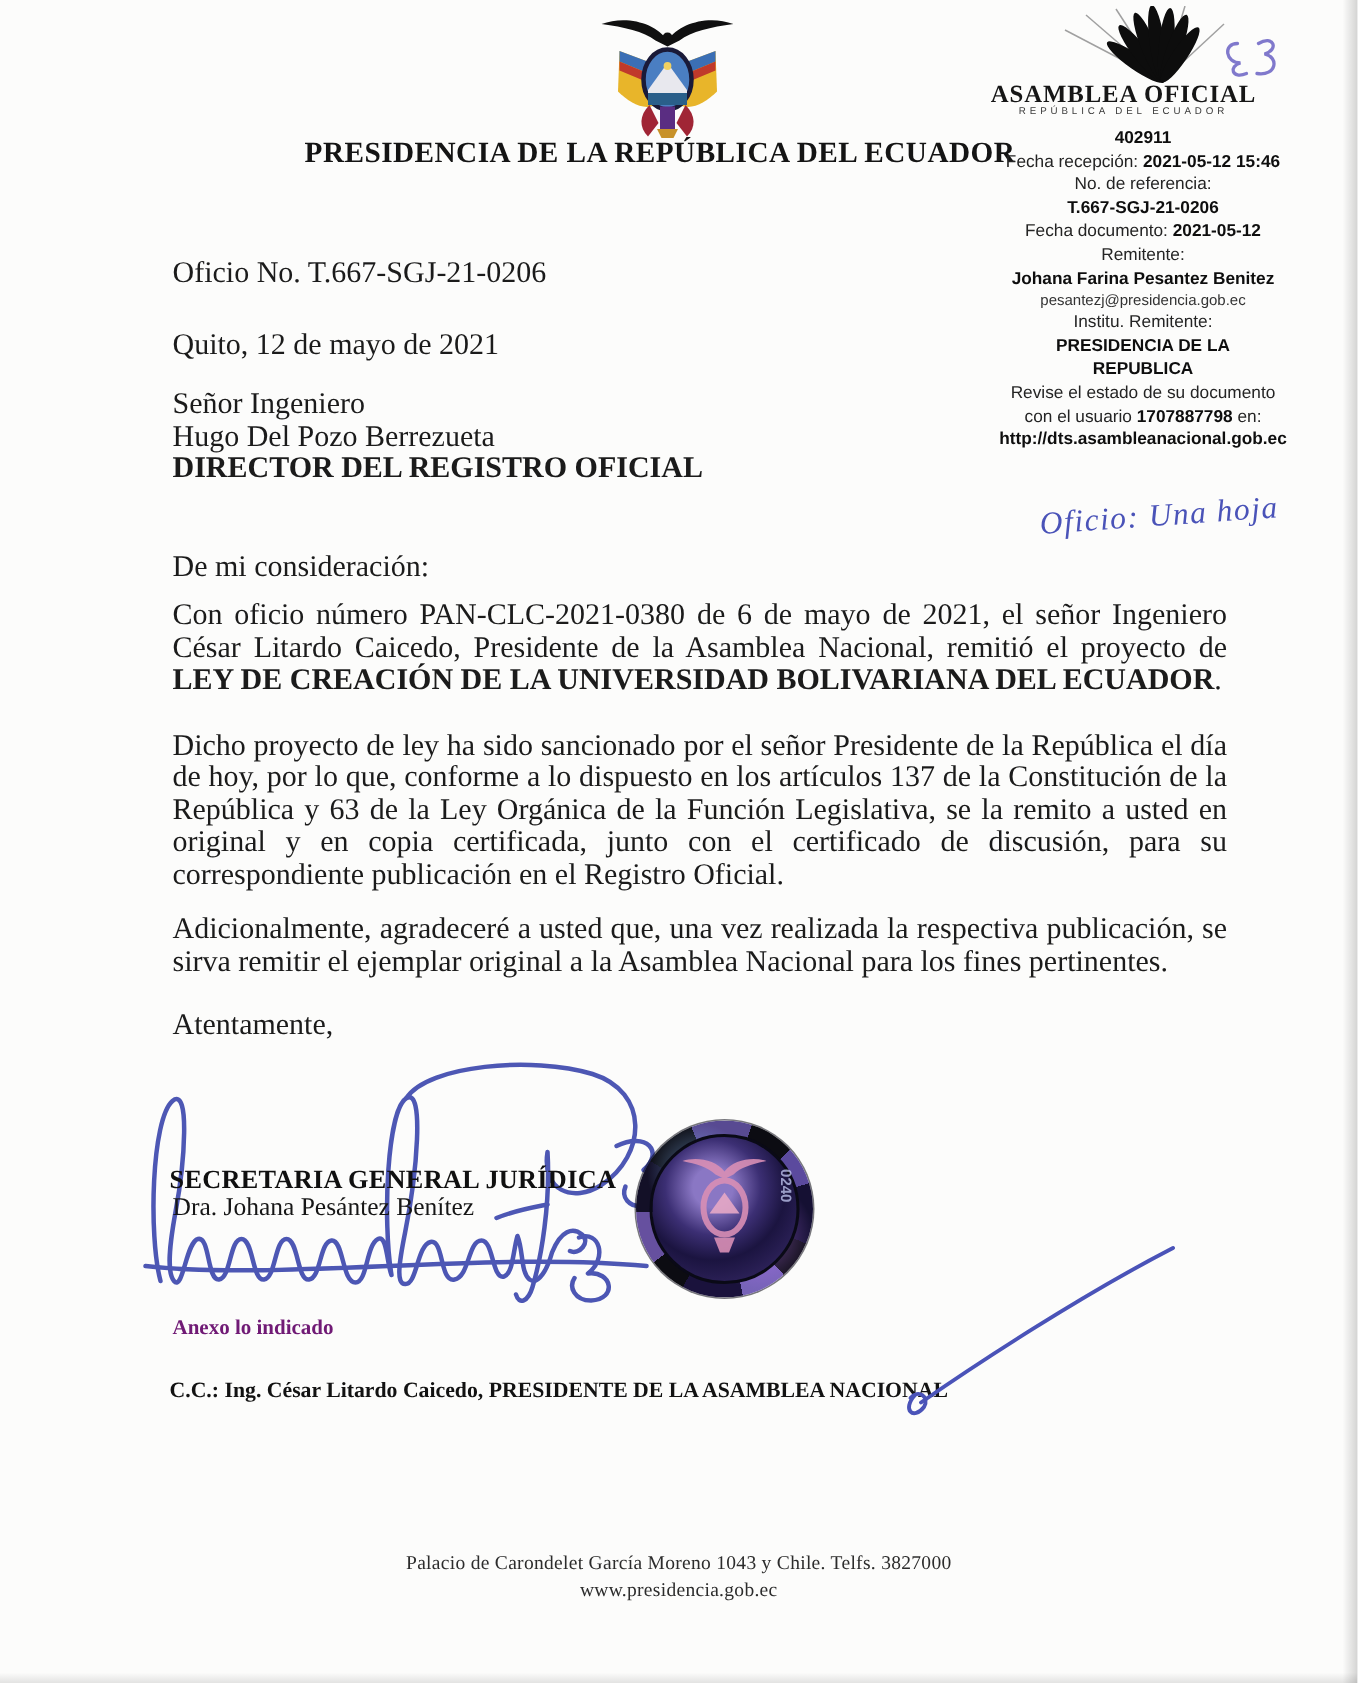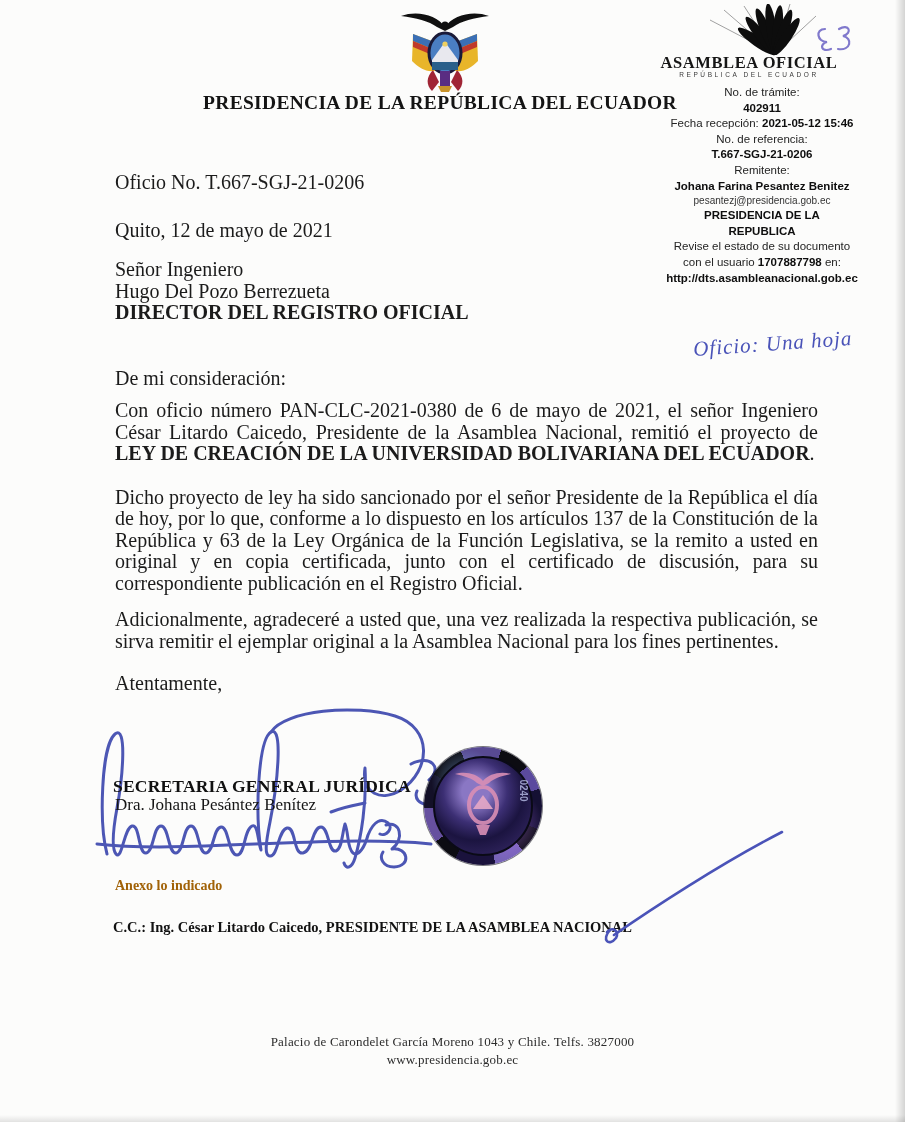--- a/index.html
+++ b/index.html
@@ -83,21 +83,21 @@
     position:absolute;left:9px;top:9px;right:9px;bottom:9px;border-radius:50%;
     background:radial-gradient(circle at 42% 35%, #8a77c4 0 16%, #3c2f74 38%, #1b1440 58%, #2c2158 78%, #120e2c 100%);
     border:2px solid #0a0a16;
   }
   .seal-serial{
     position:absolute;right:8px;top:38px;transform:rotate(90deg);
     font-family:"Liberation Sans", sans-serif;font-size:10px;font-weight:bold;color:#cfd6ff;
     opacity:.7;
   }
   .cc-flourish{left:592px;top:822px;width:205px;height:125px;z-index:4;}
-  .annex{left:115px;top:878px;font-size:14px;font-weight:bold;color:#a16207;}
+  .annex{left:115px;top:878px;font-size:14px;font-weight:bold;color:#701a75;}
   .cc-line{left:113px;top:919px;font-size:14.5px;font-weight:bold;color:#121212;}
   
   .footer{
     left:0;top:1033px;width:905px;text-align:center;
     font-size:13px;line-height:17.5px;color:#2c2c2c;letter-spacing:.2px;
   }
 </style>
 </head>
 <body>
 
@@ -150,28 +150,29 @@
   <svg class="abs monogram" viewBox="0 0 42 36">
     <g fill="none" stroke="#8079cc" stroke-width="2.2" stroke-linecap="round">
       <path d="M13 9 C3 9 5 22 15 22 C7 24 9 33 19 29"></path>
       <path d="M27 9 C37 3 41 13 31 16 C41 18 39 31 26 29"></path>
     </g>
   </svg>
   <div class="abs an-name">ASAMBLEA OFICIAL</div>
   <div class="abs an-sub">REPÚBLICA DEL ECUADOR</div>
 
   <div class="abs stamp">
-    <div>No. de trámite:</div>
     <div class="b">402911</div>
     <div><span>Fecha recepción: </span><span class="b">2021-05-12 15:46</span></div>
     <div>No. de referencia:</div>
     <div class="b">T.667-SGJ-21-0206</div>
+    <div><span>Fecha documento: </span><span class="b">2021-05-12</span></div>
     <div>Remitente:</div>
     <div class="b">Johana Farina Pesantez Benitez</div>
     <div class="email">pesantezj@presidencia.gob.ec</div>
+    <div>Institu. Remitente:</div>
     <span class="inst">PRESIDENCIA DE LA REPUBLICA</span>
     <div>Revise el estado de su documento</div>
     <div><span>con el usuario </span><span class="b">1707887798</span><span> en:</span></div>
     <div class="b">http://dts.asambleanacional.gob.ec</div>
   </div>
 
   <div class="abs hand-note">Oficio: Una hoja</div>
 
   <div class="abs letter-flow">
     <p class="m-oficio">Oficio No. T.667-SGJ-21-0206</p>

